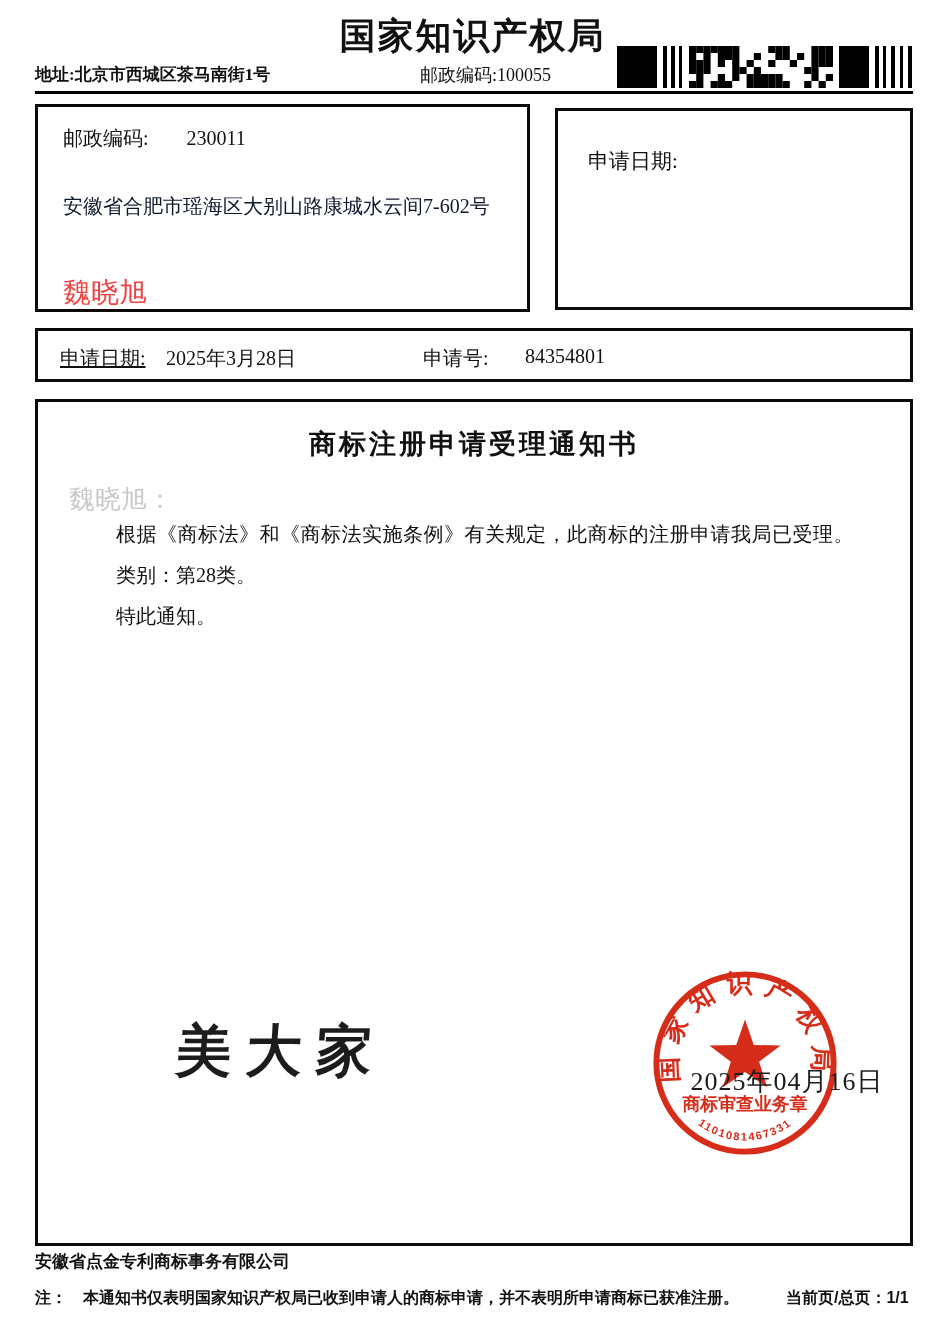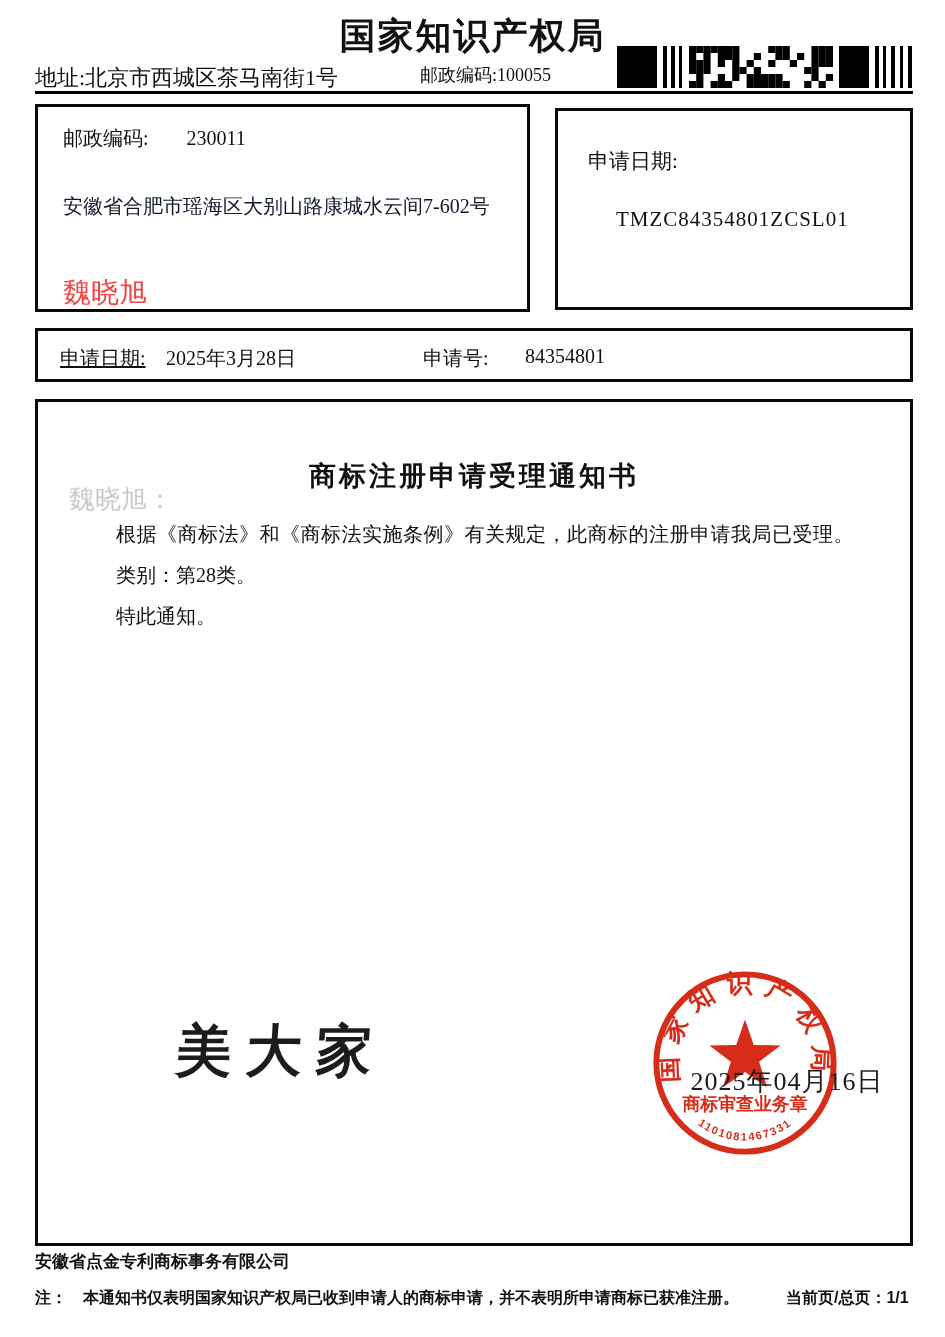--- a/index.html
+++ b/index.html
@@ -8,21 +8,21 @@
     font-family:"Liberation Serif","DejaVu Serif",serif;color:#111;
     overflow:hidden;
   }
   .abs{position:absolute;}
   .sans{font-family:"Liberation Sans","DejaVu Sans",sans-serif;}
 
   .doc-title{
     top:12px;left:0;width:945px;text-align:center;
     font-size:36px;font-weight:bold;letter-spacing:2px;
   }
-  .addr-line{top:63px;left:35px;font-size:22px;}
+  .addr-line{top:63px;left:35px;font-size:17px;font-weight:bold;}
   .postal-line{top:63px;left:420px;font-size:18px;}
   .barcode{top:46px;left:617px;}
   .hr-main{top:91px;left:35px;width:878px;height:3px;background:#000;}
 
   .box{border:3px solid #0a0a0a;background:#fff;box-sizing:border-box;}
   .recipient-box{top:104px;left:35px;width:495px;height:208px;padding-left:37px;}
   .dispatch-box{top:108px;left:555px;width:358px;height:202px;}
   .application-box{top:328px;left:35px;width:878px;height:54px;}
   .notice-box{top:399px;left:35px;width:878px;height:847px;}
 
@@ -34,21 +34,21 @@
   .disp-label{top:36px;left:30px;font-size:21px;}
   .disp-value{top:96px;left:58px;font-size:21px;letter-spacing:1px;}
 
   .app-date-label{top:14px;left:22px;font-size:20px;text-decoration:underline;}
   .app-date-value{top:14px;left:128px;font-size:20px;}
   .app-num-label{top:14px;left:385px;font-size:20px;}
   .app-num-value{top:14px;left:487px;font-size:20px;}
 
   .notice-title{
     top:24px;left:0;width:100%;text-align:center;
-    font-size:27px;font-weight:600;letter-spacing:3px;margin-top:32px;
+    font-size:27px;font-weight:600;letter-spacing:3px;
   }
   .salutation{top:80px;left:31px;font-size:26px;color:#c9c9c9;}
   .body-l1{top:119px;left:78px;font-size:20px;letter-spacing:0.5px;}
   .body-l2{top:160px;left:78px;font-size:20px;}
   .body-l3{top:201px;left:78px;font-size:20px;}
 
   .trademark{
     top:612px;left:138px;font-size:56px;font-weight:bold;
     letter-spacing:14px;transform:skewX(-4deg);color:#1c1c1c;
   }
@@ -161,21 +161,20 @@
 <div class="abs box recipient-box">
   <div class="abs rcpt-postal">
     <span>邮政编码:</span><span class="val">230011</span>
   </div>
   <div class="abs rcpt-address">安徽省合肥市瑶海区大别山路康城水云间7-602号</div>
   <div class="abs rcpt-name">魏晓旭</div>
 </div>
 
 <div class="abs box dispatch-box">
   <div class="abs disp-label">申请日期:</div>
-  <div class="abs disp-value">TMZC84354801ZCSL01</div>
 </div>
 
 <div class="abs box application-box">
   <div class="abs app-date-label">申请日期:</div>
   <div class="abs app-date-value">2025年3月28日</div>
   <div class="abs app-num-label">申请号:</div>
   <div class="abs app-num-value">84354801</div>
 </div>
 
 <div class="abs box notice-box">

